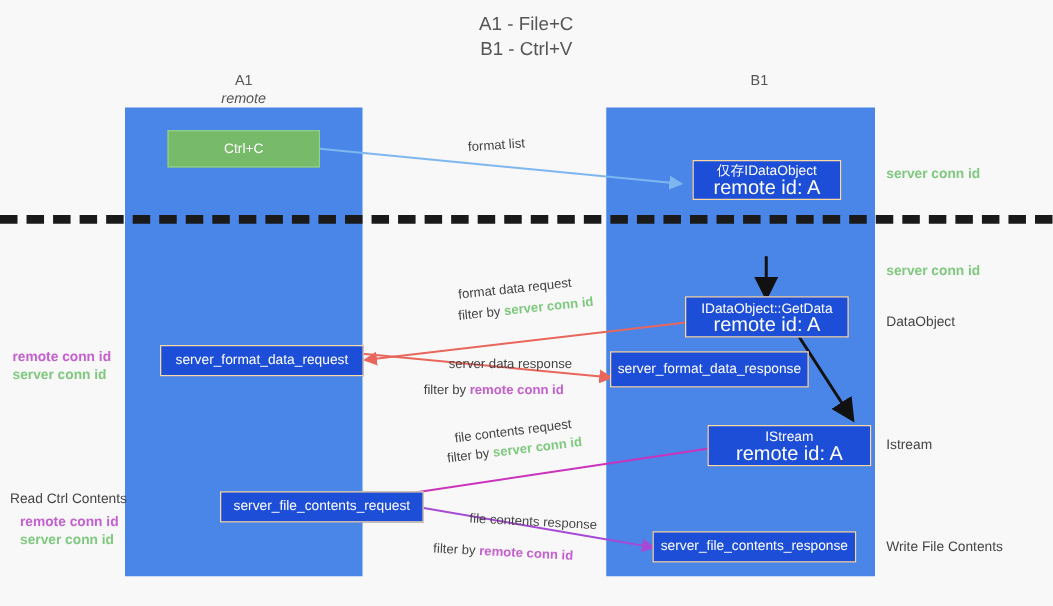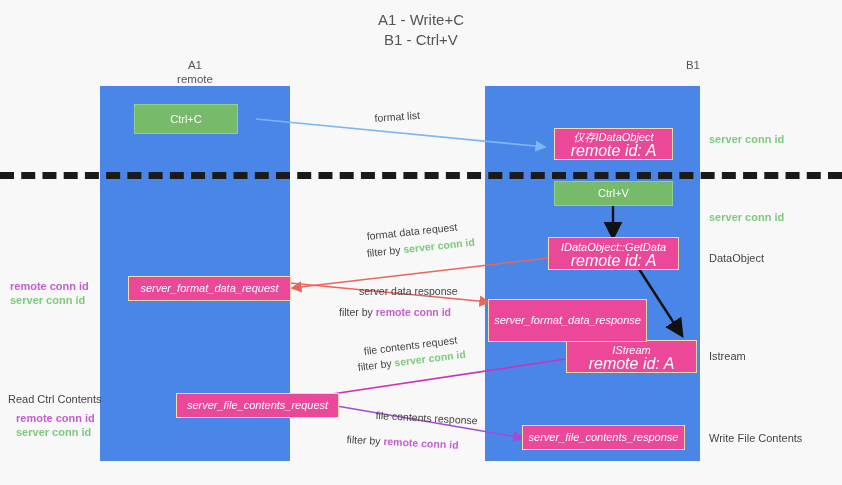--- a/index.html
+++ b/index.html
@@ -17,33 +17,33 @@
   .title {
     position:absolute; left:0; right:0; top:10px;
     text-align:center; font-size:15px; color:#555; line-height:20px;
   }
 
   .col-head {
     position:absolute; text-align:center; font-size:11.5px;
     color:#555; line-height:14px;
   }
   .col-head .c1 { display:block; }
-  .col-head .c2 { display:block; }
+  .col-head .c2 { display:block;font-style:italic; }
 
   .lane {
     position:absolute; background:#4a86e8;
   }
 
   .node {
     position:absolute; border:1px solid #f0f0f0;
     display:flex; flex-direction:column; align-items:center; justify-content:center;
     font-size:11px; color:#ffffff; line-height:13px; text-align:center;
   }
   .node.green { background:#6aa84f; background:#77bb6a; border-color:#8fd08a; }
-  .node.orange { background:#ec4899; border-color:#fbd9a4;font-style:italic; }
+  .node.orange { background:#1d4ed8; border-color:#fbd9a4; }
   .node .l2 { font-size:16px; }
 
   .sidelabel {
     position:absolute; font-size:11px; line-height:14px;
   }
   .green-t { color:#7ec97e; font-weight:bold; }
   .purple-t { color:#c55ed1; font-weight:bold; }
   .dark-t { color:#444; }
 
   .edgelabel {
@@ -54,29 +54,29 @@
 
   svg.layer { position:absolute; left:0; top:0; width:842px; height:485px; pointer-events:none; }
   .dashline { position:absolute; left:0; width:842px; height:0; border-top:7px dashed #1a1a1a; }
 </style>
 </head>
 <body>
 
 <div id="stage">
 
   <div class="title">
-    <div>A1 - Write+C</div>
+    <div>A1 - File+C</div>
     <div>B1 - Ctrl+V</div>
   </div>
 
   <div class="col-head" style="left:100px; top:58px; width:190px;">
     <span class="c1">A1</span>
     <span class="c2">remote</span>
   </div>
-  <div class="col-head" style="left:485px; top:58px; width:215px;text-align:right;">
+  <div class="col-head" style="left:500px; top:58px; width:215px;">
     <span class="c1">B1</span>
   </div>
 
   <div class="lane" style="left:100px; top:86px; width:190px; height:375px;"></div>
   <div class="lane" style="left:485px; top:86px; width:215px; height:375px;"></div>
 
   <svg class="layer">
     <defs>
       <marker id="ah-blue" markerWidth="7" markerHeight="7" refX="6" refY="3.5" orient="auto">
         <polygon points="0 0, 7 3.5, 0 7" fill="#7eb6ef"></polygon>
@@ -105,48 +105,45 @@
 
     <line x1="290" y1="283" x2="489" y2="302" stroke="#e8665c" stroke-width="1.6" marker-end="url(#ah-red)"></line>
 
     <line x1="566" y1="359" x2="292" y2="400" stroke="#cc33bb" stroke-width="1.6" marker-end="url(#ah-magenta)"></line>
 
     <line x1="290" y1="398" x2="523" y2="438" stroke="#a64ad6" stroke-width="1.6" marker-end="url(#ah-purple)"></line>
   </svg>
 
   <div class="dashline" style="top:172px;"></div>
 
-  <div class="node green" style="left:134px; top:104px; width:104px; height:30px;">
+  <div class="node green" style="left:134px; top:104px; width:122px; height:30px;">
     <span>Ctrl+C</span>
   </div>
 
   <div class="node orange" style="left:554px; top:128px; width:119px; height:32px;">
     <span>仅存IDataObject</span>
     <span class="l2">remote id: A</span>
   </div>
 
-  <div class="node green" style="left:554px; top:181px; width:119px; height:25px;">
-    <span>Ctrl+V</span>
-  </div>
 
   <div class="node orange" style="left:548px; top:237px; width:131px; height:33px;">
     <span>IDataObject::GetData</span>
     <span class="l2">remote id: A</span>
   </div>
 
   <div class="node orange" style="left:566px; top:340px; width:131px; height:33px;">
     <span>IStream</span>
     <span class="l2">remote id: A</span>
   </div>
 
   <div class="node orange" style="left:128px; top:276px; width:163px; height:25px;">
     <span>server_format_data_request</span>
   </div>
 
-  <div class="node orange" style="left:488px; top:299px; width:159px; height:43px;">
+  <div class="node orange" style="left:488px; top:281px; width:159px; height:29px;">
     <span>server_format_data_response</span>
   </div>
 
   <div class="node orange" style="left:128px; top:393px; width:163px; height:25px;margin-left:48px;">
     <span>server_file_contents_request</span>
   </div>
 
   <div class="node orange" style="left:522px; top:425px; width:163px; height:25px;">
     <span>server_file_contents_response</span>
   </div>

